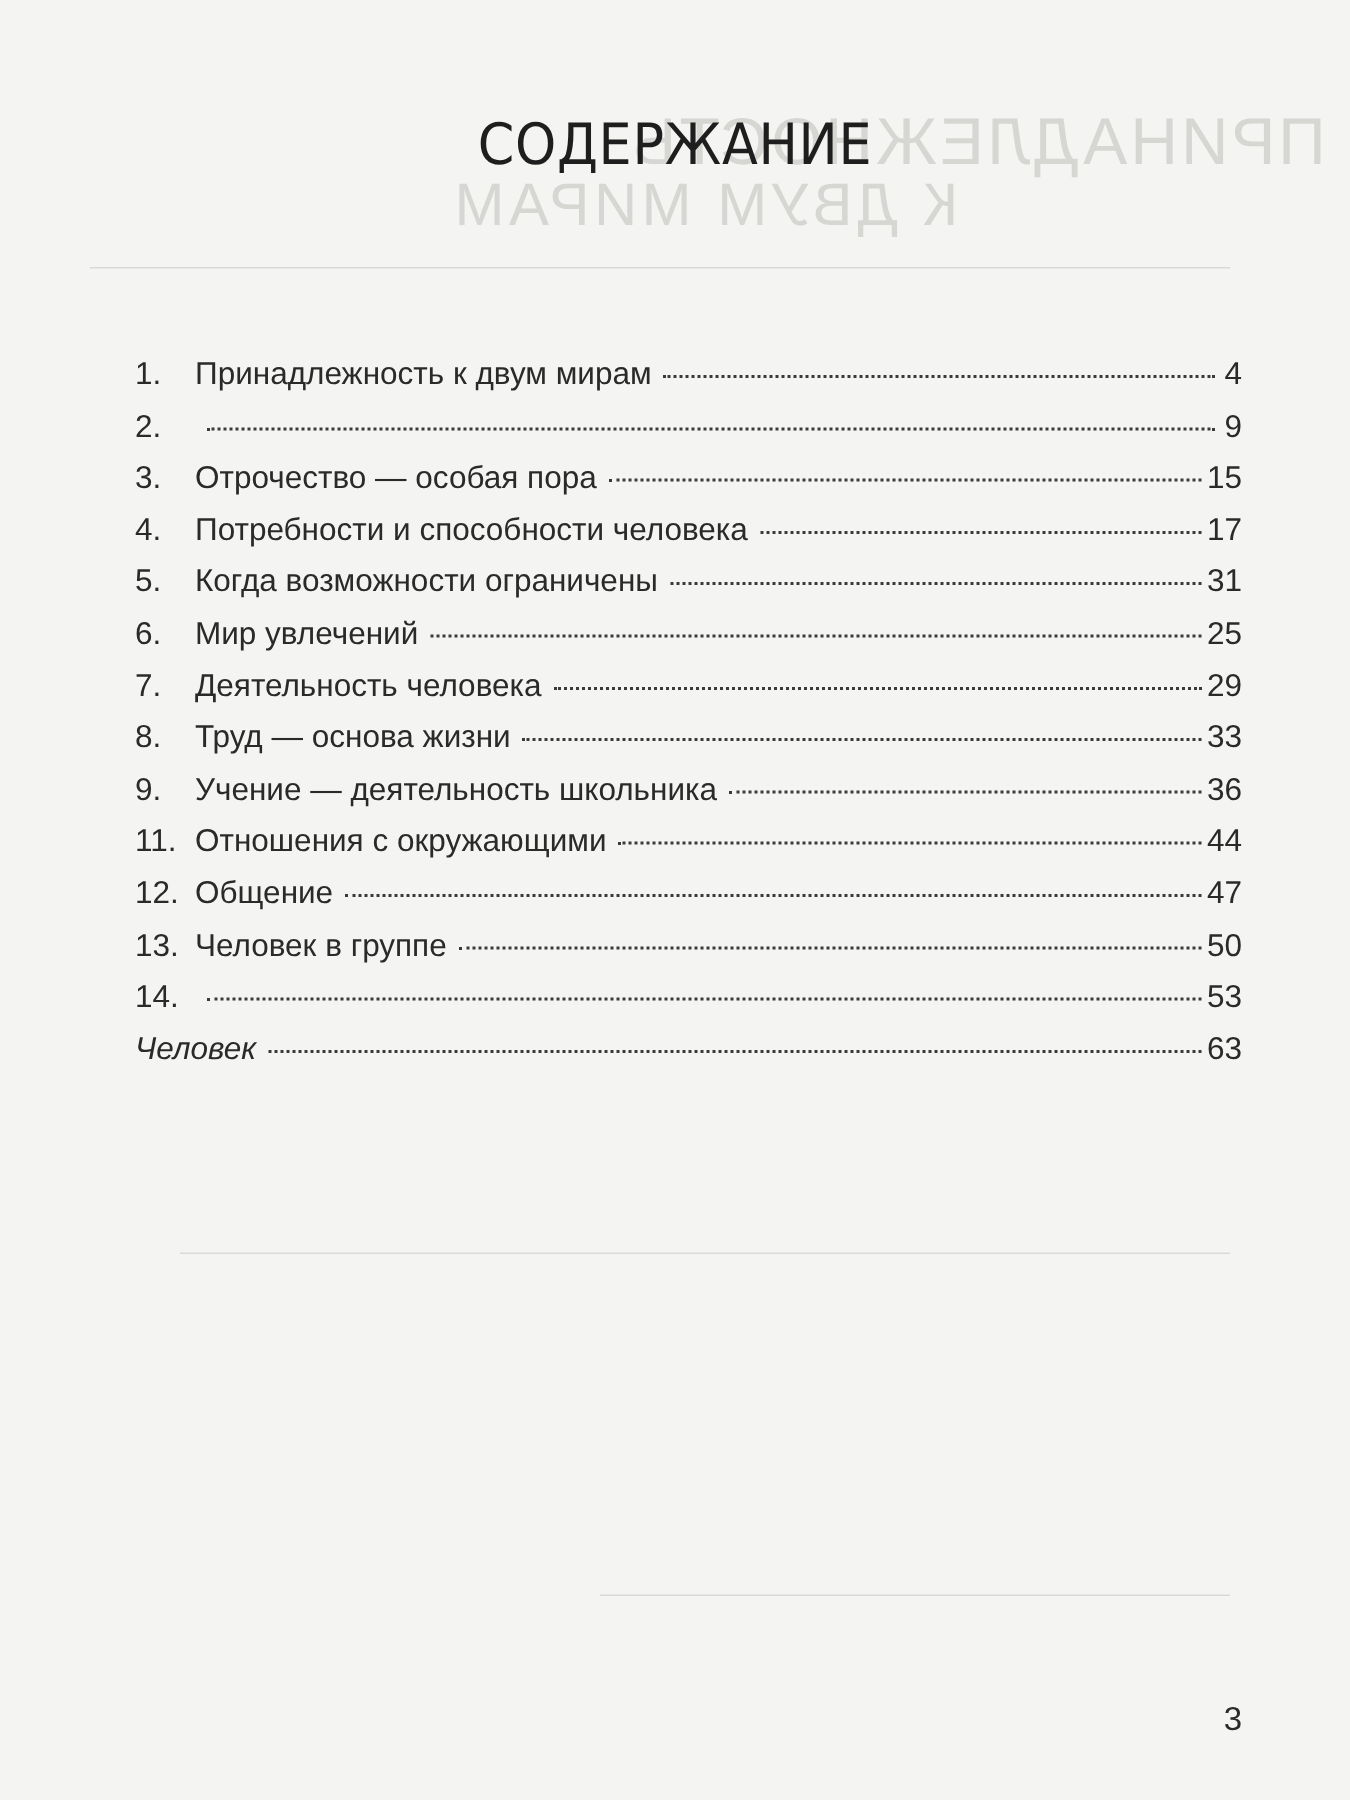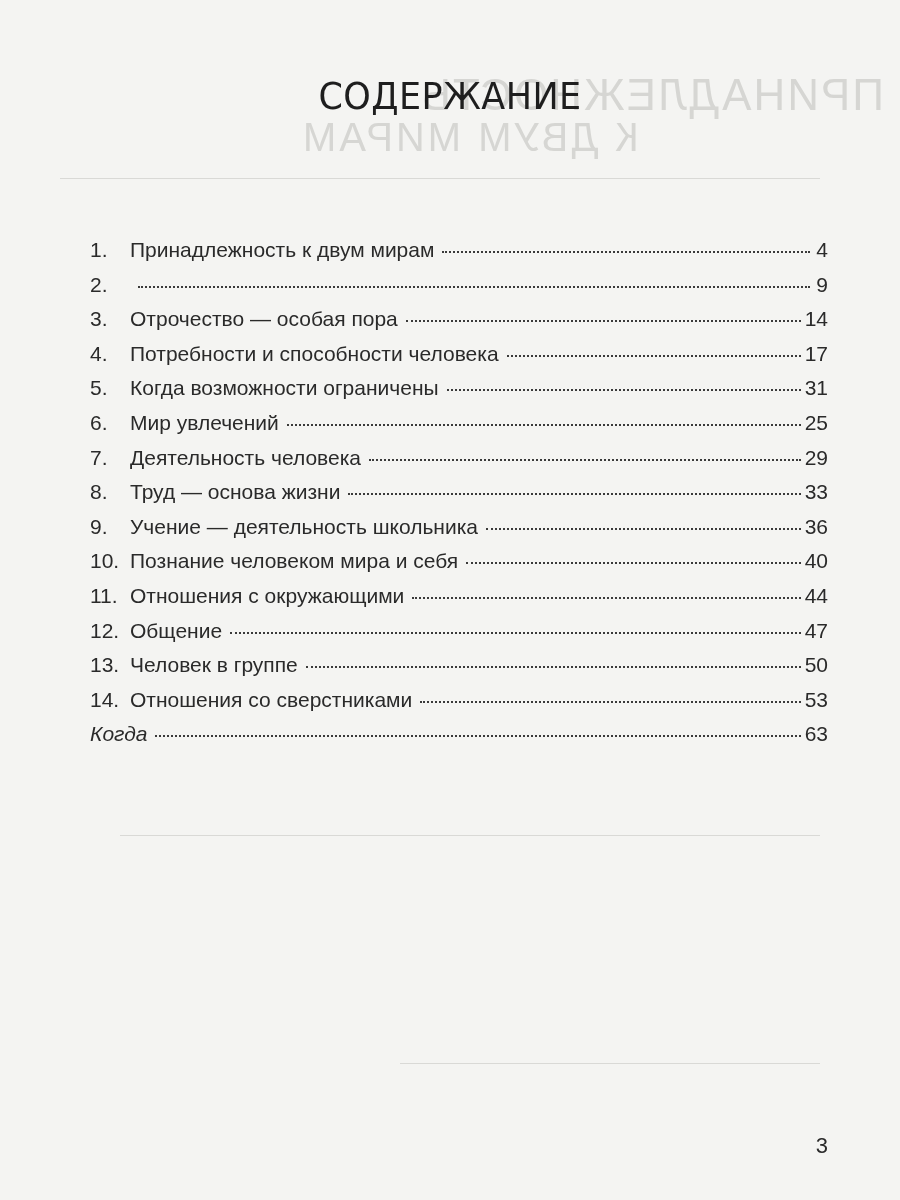--- a/index.html
+++ b/index.html
@@ -66,21 +66,21 @@
     </div>
     <div class="row">
       <span class="num">2.</span>
       <span class="dots"></span>
       <span class="pg">9</span>
     </div>
     <div class="row">
       <span class="num">3.</span>
       <span class="title">Отрочество — особая пора</span>
       <span class="dots"></span>
-      <span class="pg">14</span>
+      <span class="pg">15</span>
     </div>
     <div class="row">
       <span class="num">4.</span>
       <span class="title">Потребности и способности человека</span>
       <span class="dots"></span>
       <span class="pg">17</span>
     </div>
     <div class="row">
       <span class="num">5.</span>
       <span class="title">Когда возможности ограничены</span>
@@ -105,50 +105,43 @@
       <span class="dots"></span>
       <span class="pg">33</span>
     </div>
     <div class="row">
       <span class="num">9.</span>
       <span class="title">Учение — деятельность школьника</span>
       <span class="dots"></span>
       <span class="pg">36</span>
     </div>
     <div class="row">
-      <span class="num">10.</span>
-      <span class="title">Познание человеком мира и себя</span>
-      <span class="dots"></span>
-      <span class="pg">40</span>
-    </div>
-    <div class="row">
       <span class="num">11.</span>
       <span class="title">Отношения с окружающими</span>
       <span class="dots"></span>
       <span class="pg">44</span>
     </div>
     <div class="row">
       <span class="num">12.</span>
       <span class="title">Общение</span>
       <span class="dots"></span>
       <span class="pg">47</span>
     </div>
     <div class="row">
       <span class="num">13.</span>
       <span class="title">Человек в группе</span>
       <span class="dots"></span>
       <span class="pg">50</span>
     </div>
     <div class="row">
       <span class="num">14.</span>
-      <span class="title">Отношения со сверстниками</span>
       <span class="dots"></span>
       <span class="pg">53</span>
     </div>
     <div class="row">
-      <span class="title italic">Когда</span>
+      <span class="title italic">Человек</span>
       <span class="dots"></span>
       <span class="pg">63</span>
     </div>
   </div>
 
   <div class="page-number">3</div>
 </div>
 
 </body></html>

